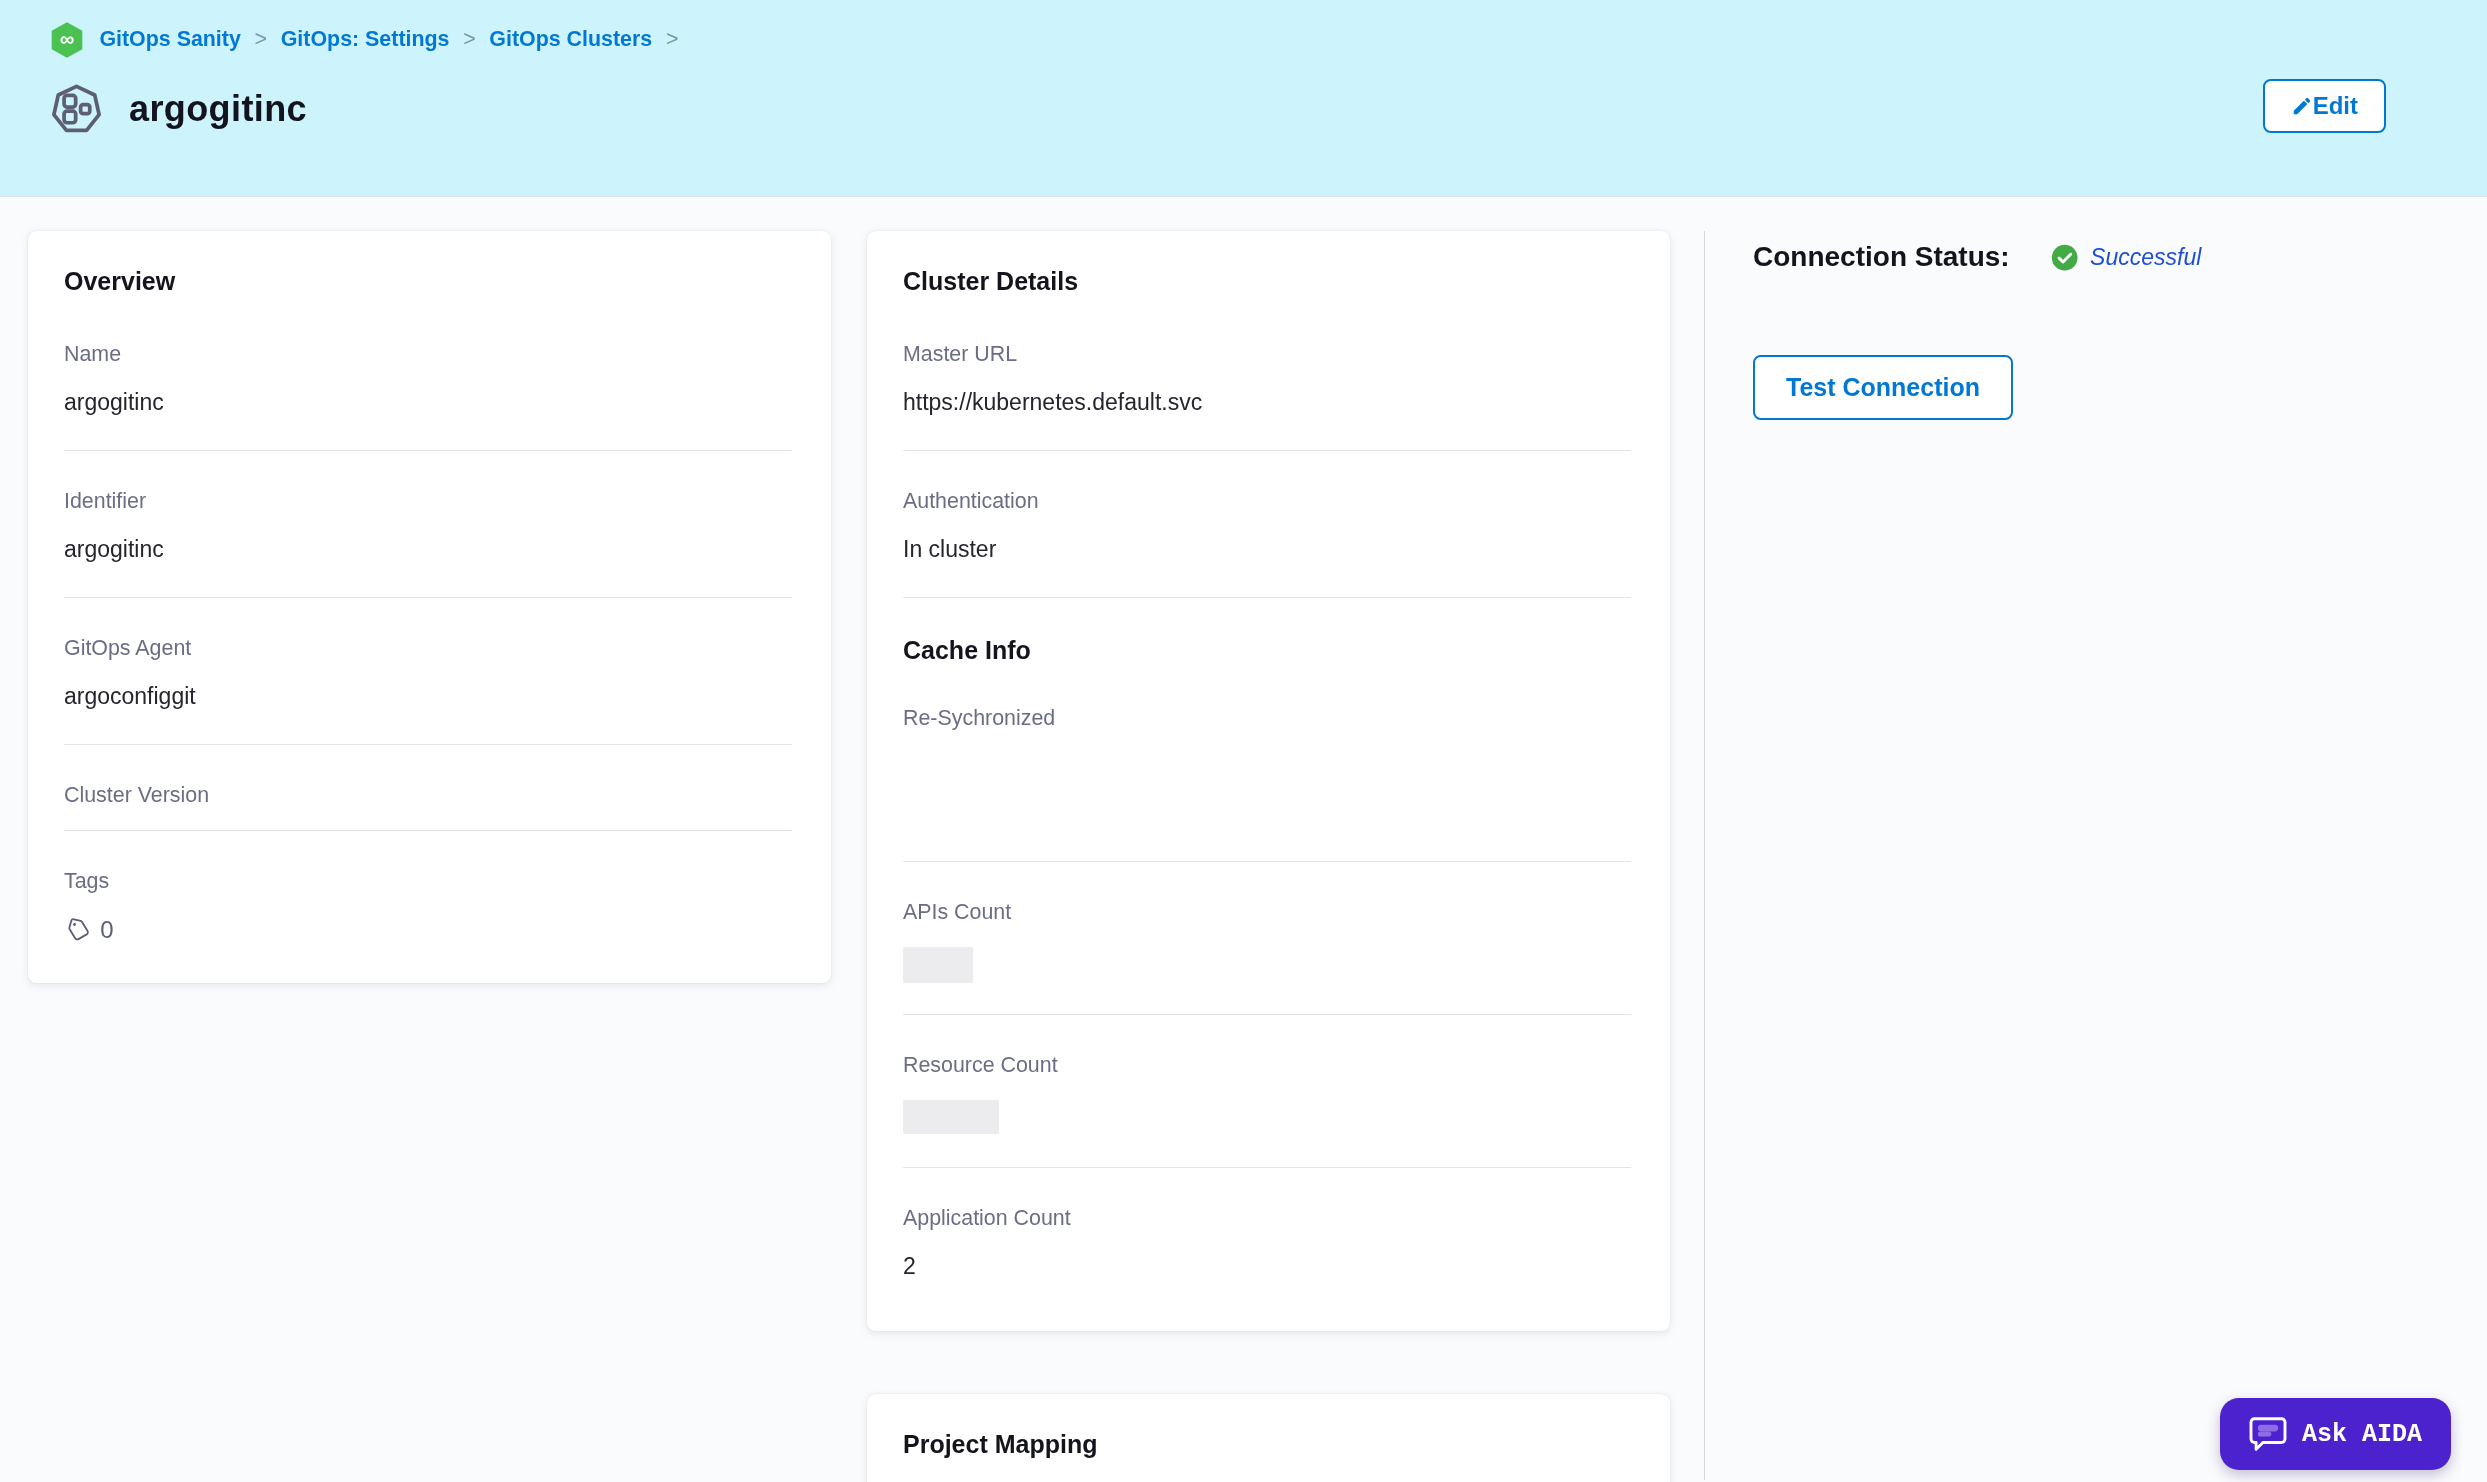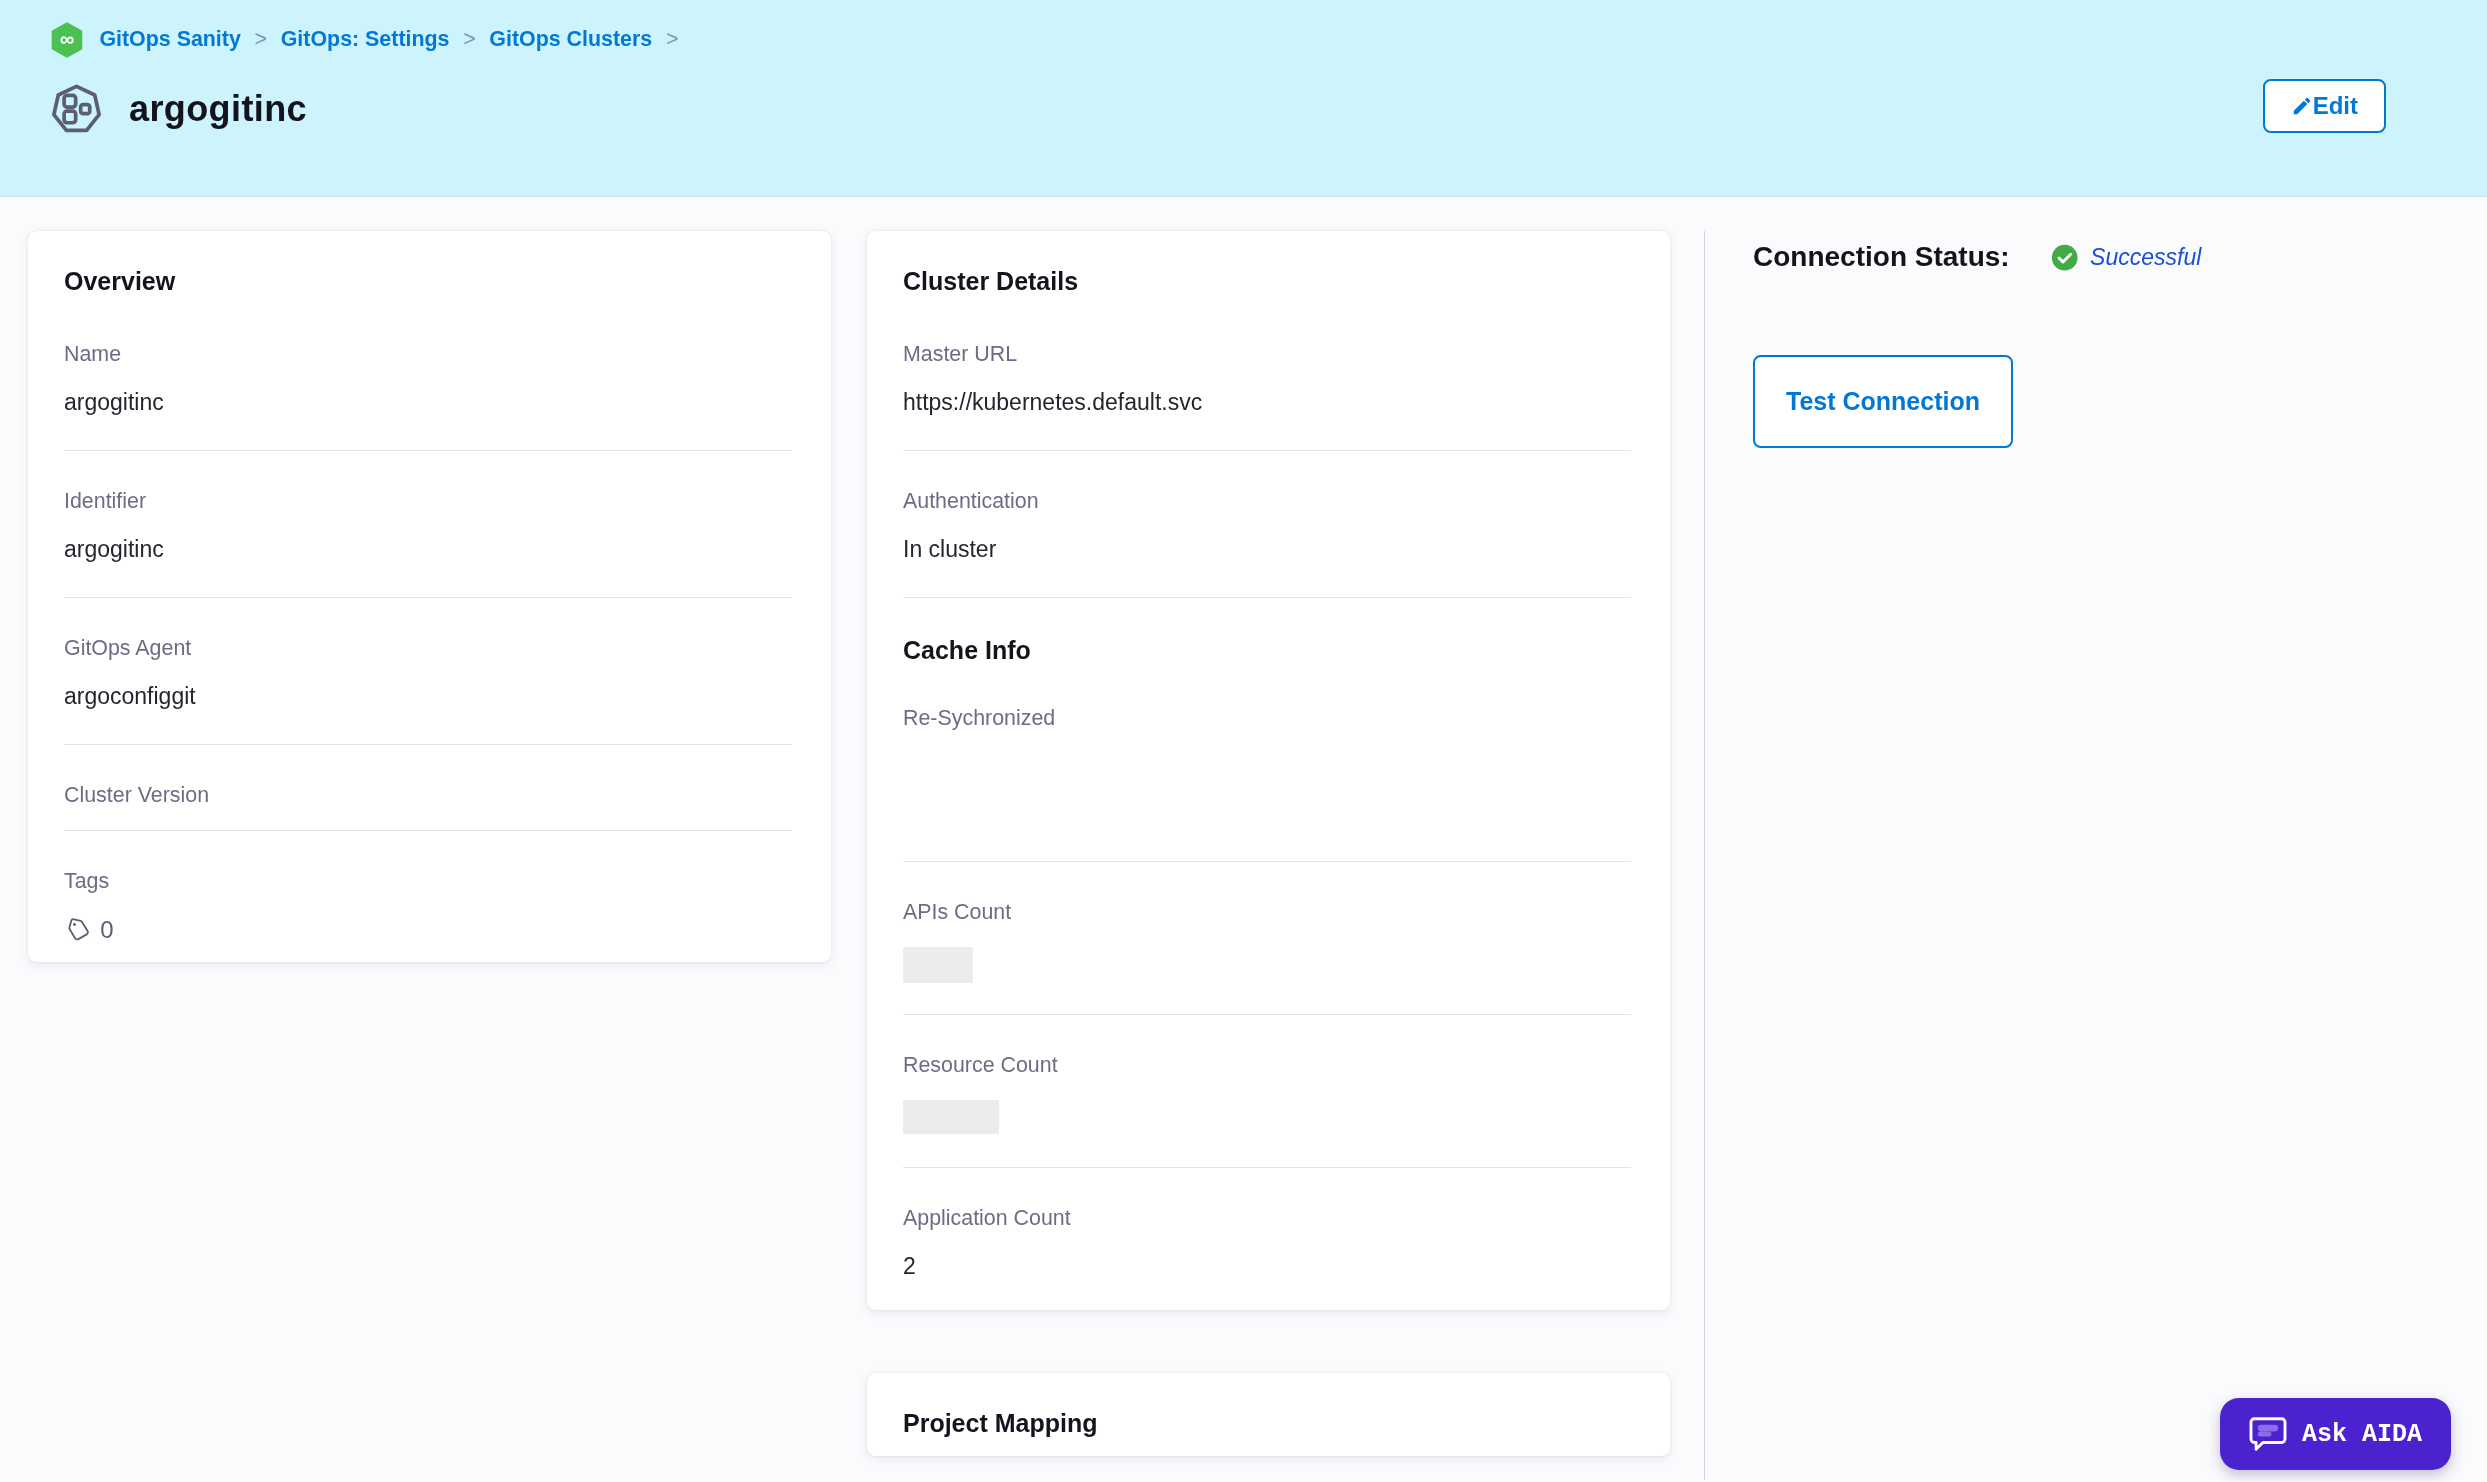--- a/index.html
+++ b/index.html
@@ -81,21 +81,21 @@
     align-self: stretch;
     border-left: 1.7px solid #d4d5dd;
     margin-left: 34px;
     padding: 10.3px 0 0 48px;
   }
 
   .card {
     background: #ffffff;
     border-radius: 8.6px;
     box-shadow: 0 0 1.7px rgba(40,41,61,0.12), 0 2.6px 8.6px rgba(96,97,112,0.12);
-    padding: 36px 39px 18px 36px;
+    padding: 36px 39px 39px 36px;
   }
   .card + .card { margin-top: 63px; }
 
   .card-heading {
     font-size: 25px;
     font-weight: 700;
     color: #14141f;
     margin-bottom: 46px;
   }
   .section-heading {
@@ -152,21 +152,21 @@
   .status-value { font-size: 23px; color: #1d4ed8; font-style: italic; }
   .test-btn {
     margin-top: 82px;
     background: #ffffff;
     border: 2.6px solid #0278d5;
     border-radius: 7.7px;
     color: #0278d5;
     font-family: inherit;
     font-size: 25px;
     font-weight: 700;
-    padding: 30px 31px;
+    padding: 16px 31px;
     cursor: pointer;
   }
 
   
   .aida-btn {
     position: fixed;
     right: 36px;
     bottom: 12px;
     display: inline-flex;
     align-items: center;

